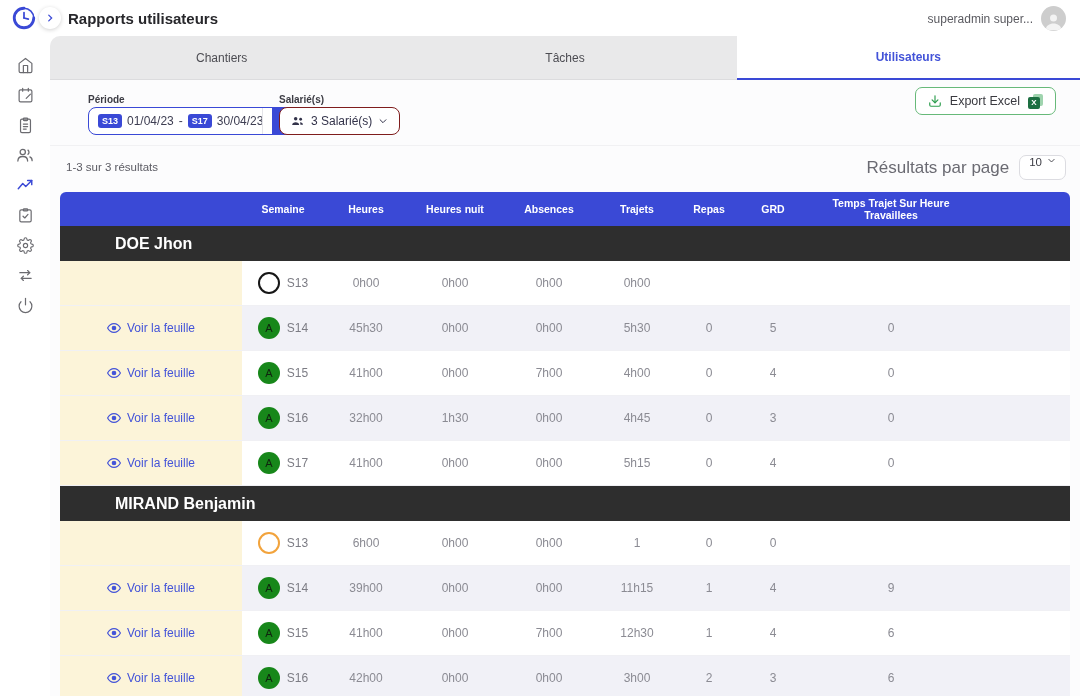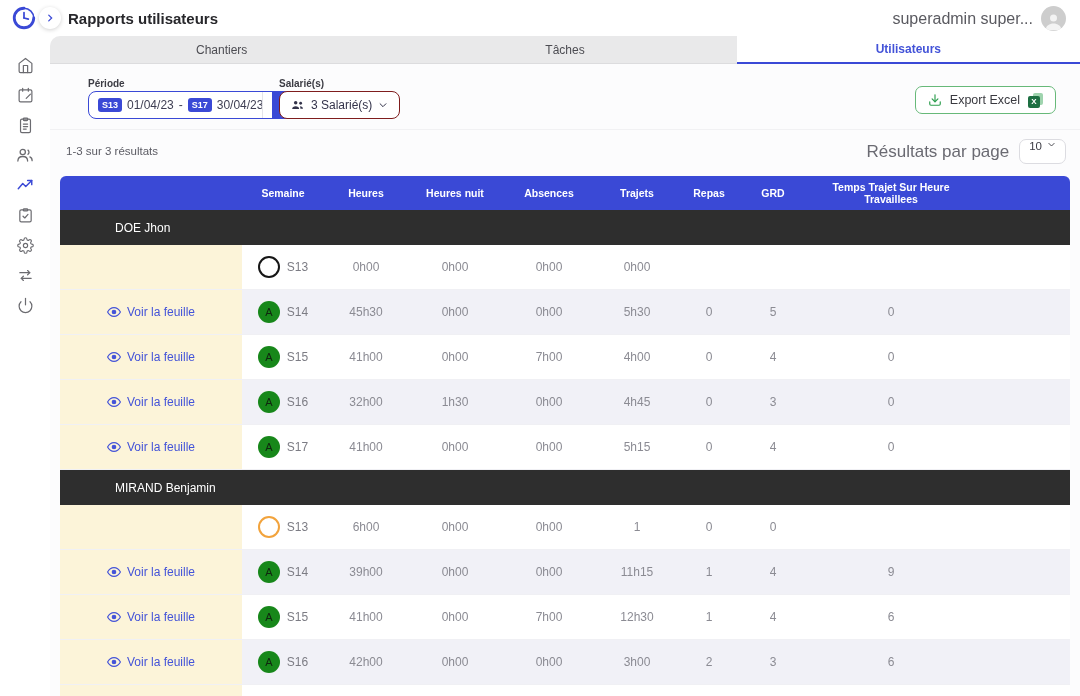--- a/index.html
+++ b/index.html
@@ -7,69 +7,69 @@
     font-family:"Liberation Sans","DejaVu Sans",sans-serif; }
   svg { display:block; }
 
   
   .topbar { position:absolute; left:0; top:0; width:1080px; height:36px; background:#fff; z-index:5; }
   .logo { position:absolute; left:11px; top:5px; }
   .collapse-btn { position:absolute; left:39px; top:7px; width:22px; height:22px; border-radius:50%;
     background:#fff; box-shadow:0 1px 4px rgba(0,0,0,.18); display:flex; align-items:center; justify-content:center; cursor:pointer; }
   .page-title { position:absolute; left:68px; top:10px; font-size:15px; font-weight:bold; color:#27272b; }
   .user-area { position:absolute; right:14px; top:6px; display:flex; align-items:center; gap:8px; }
-  .user-name { font-size:16px; color:#5a5a60; }
+  .user-name { font-size:12px; color:#5a5a60; }
   .avatar { width:25px; height:25px; border-radius:50%; background:#cdcdcd; overflow:hidden; display:flex; align-items:flex-end; justify-content:center; }
 
   
   .sidebar { position:absolute; left:0; top:36px; width:50px; height:660px; background:#fff; z-index:4; }
   .side-item { width:50px; height:30px; display:flex; align-items:center; justify-content:center; cursor:pointer; color:#6b6b70; }
   .side-item.active { color:#3a49d6; }
   .side-item:nth-child(1){ margin-top:14px; }
 
   
   .content { position:absolute; left:50px; top:36px; width:1030px; height:660px; background:#fcfcfd; border-top-left-radius:10px; }
 
-  .tabs { display:flex; height:28px; border-top-left-radius:10px; overflow:hidden;text-align:center; }
+  .tabs { display:flex; height:44px; border-top-left-radius:10px; overflow:hidden;text-align:center; }
   .tab { flex:1; display:flex; align-items:center; justify-content:center; font-size:12px; color:#4c4c52;
     background:#e9e9ea; border-bottom:1px solid #dcdcde; cursor:pointer; }
   .tab.active { background:#fff; color:#4353d8; border-bottom:2px solid #3a49d6; font-weight:bold; }
 
   .filters { position:relative; height:66px; border-bottom:1px solid #f1f1f3; }
   .flabel { position:absolute; font-size:10px; font-weight:bold; color:#3c3c44; }
   .lab-periode { left:38px; top:14px; }
   .lab-salaries { left:229px; top:14px; }
   .date-control { position:absolute; left:38px; top:27px; height:28px; display:flex; align-items:stretch;
     border:1.5px solid #3a49d6; border-radius:8px; overflow:hidden; background:#fff; }
   .date-text { display:flex; align-items:center; gap:5px; padding:0 9px; font-size:12px; color:#3e3e52; }
   .wk-badge { background:#3a49d6; color:#fff; font-size:9px; font-weight:bold; padding:2px 4px; border-radius:3px; }
   .cal-btn { width:30px; background:#3a49d6; display:flex; align-items:center; justify-content:center; cursor:pointer; }
   .vdivider { position:absolute; left:212px; top:28px; width:1px; height:26px; background:#e4e4e9; }
   .sal-control { position:absolute; left:229px; top:27px; height:28px; display:flex; align-items:center; gap:6px;
     padding:0 11px; border:1px solid #7f1d1d; border-radius:8px; background:#fff; font-size:12px; color:#33334a; cursor:pointer; }
-  .export-btn { position:absolute; right:24px; top:22px; height:28px; display:flex; align-items:center; gap:8px;
+  .export-btn { position:absolute; right:24px; top:7px; height:28px; display:flex; align-items:center; gap:8px;
     padding:0 12px; background:#fff; border:1px solid #67b979; border-radius:7px; cursor:pointer; font-size:12.5px; color:#3a3a40; }
   .xls-icon { position:relative; width:15px; height:15px; }
   .xls-back { position:absolute; right:0; top:0; width:10px; height:12px; background:#9fd4ae; border-radius:2px; }
   .xls-front { position:absolute; left:0; bottom:0; width:12px; height:12px; background:#1d6f42; border-radius:2px;
     color:#fff; font-size:8px; font-weight:bold; display:flex; align-items:center; justify-content:center; }
 
   .results-row { position:relative; height:44px; }
   .results-summary { position:absolute; left:16px; top:15px; font-size:11.5px; color:#5b5b63; }
   .per-page { position:absolute; right:14px; top:9px; display:flex; align-items:center; gap:10px; }
   .per-page-label { font-size:17px; color:#6a6a72; }
   .per-page-select { display:flex; gap:5px; border:1px solid #dcdce1; border-radius:7px;
     background:#fff; height:25px; padding:0 9px; font-size:11.5px; color:#3c3c44; cursor:pointer; }
 
   
   .table { margin:2px 10px 0 10px; width:1010px; --cols:182px 82px 84px 94px 94px 82px 62px 66px 170px 1fr; }
   .thead { display:grid; grid-template-columns:var(--cols); height:34px; background:#3a49d6; border-radius:6px 6px 0 0; }
   .th { display:flex; align-items:center; justify-content:center; color:#fff; font-size:10.5px; font-weight:bold; text-align:center; }
   .group-row { height:35px; background:#2e2e2e; display:flex; align-items:center; }
-  .group-name { color:#fff; font-size:12px; font-weight:normal; padding-left:55px; }
+  .group-name { color:#fff; font-size:16px; font-weight:bold; padding-left:55px; }
   .trow { display:grid; grid-template-columns:var(--cols); height:45px; background:#fff; border-bottom:1px solid #f0f0f4; }
   .trow.alt { background:#f1f1f7; }
   .cell { display:flex; align-items:center; justify-content:center; font-size:12px; color:#8b8b93; }
   .link-cell { background:#fcf4d9; display:flex; align-items:center; justify-content:center; }
   .view-link { display:flex; align-items:center; gap:6px; color:#4353d8; font-size:12px; cursor:pointer; }
   .week-cell { display:flex; align-items:center; justify-content:center; gap:7px; }
   .wk-label { font-size:12px; color:#7c7c84; }
   .status { width:22px; height:22px; border-radius:50%; display:flex; align-items:center; justify-content:center;
     font-size:11px; color:#10240f; }
   .status.green { background:#17871a; }

